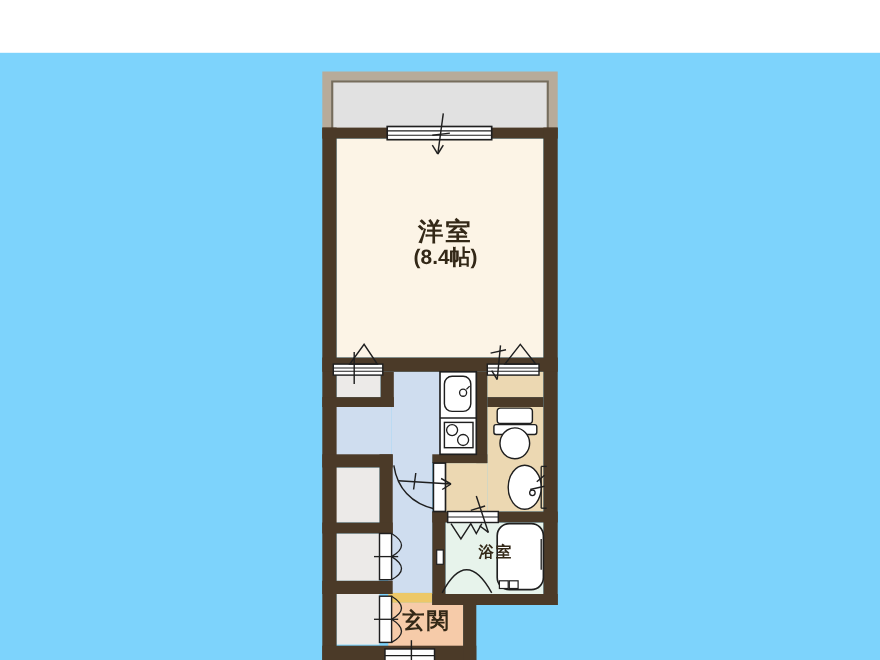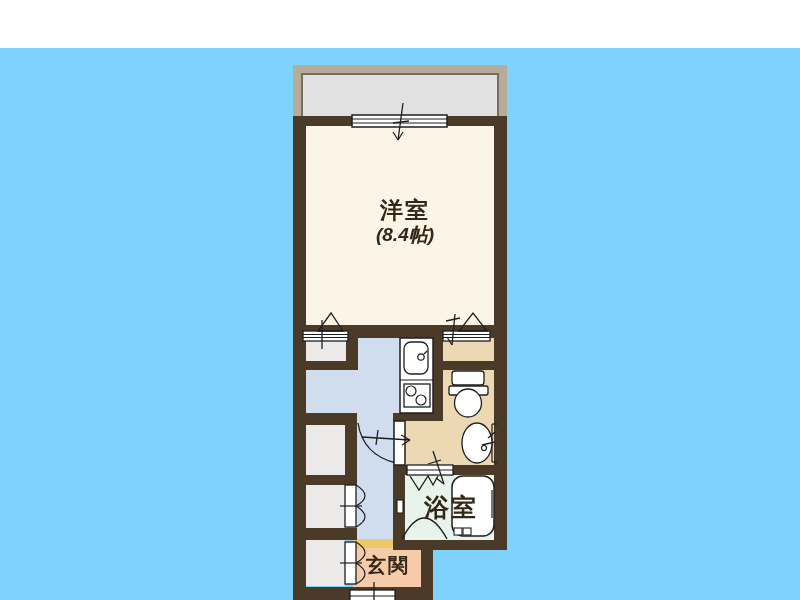--- a/index.html
+++ b/index.html
@@ -166,16 +166,16 @@
       <rect x="463" y="480" width="8" height="7" fill="#ffffff" stroke-width="1.1"></rect>
       <line x1="492" y1="442" x2="492" y2="470" stroke-width="1.2"></line>
     </g>
     <g stroke="#1f1f1f" fill="none">
       <path d="M402,491 Q424,449 447,491" stroke-width="1.3"></path>
       <rect x="397" y="452" width="6" height="13" fill="#ffffff" stroke-width="1.1"></rect>
     </g>
   </svg>
 
   <div class="lbl" style="left:355px;top:150px;width:100px;font-size:23px;">洋室</div>
-  <div class="lbl" style="left:348px;top:177px;width:114px;font-size:19px;letter-spacing:0;font-weight:600;font-style:italic;">(8.4帖)</div>
-  <div class="lbl" style="left:418px;top:446px;width:66px;font-size:25px;">浴室</div>
+  <div class="lbl" style="left:348px;top:177px;width:114px;font-size:19px;letter-spacing:0;font-weight:600;">(8.4帖)</div>
+  <div class="lbl" style="left:418px;top:446px;width:66px;font-size:14px;">浴室</div>
   <div class="lbl" style="left:360px;top:506px;width:56px;font-size:20px;">玄関</div>
 </div>
 
 </body></html>

